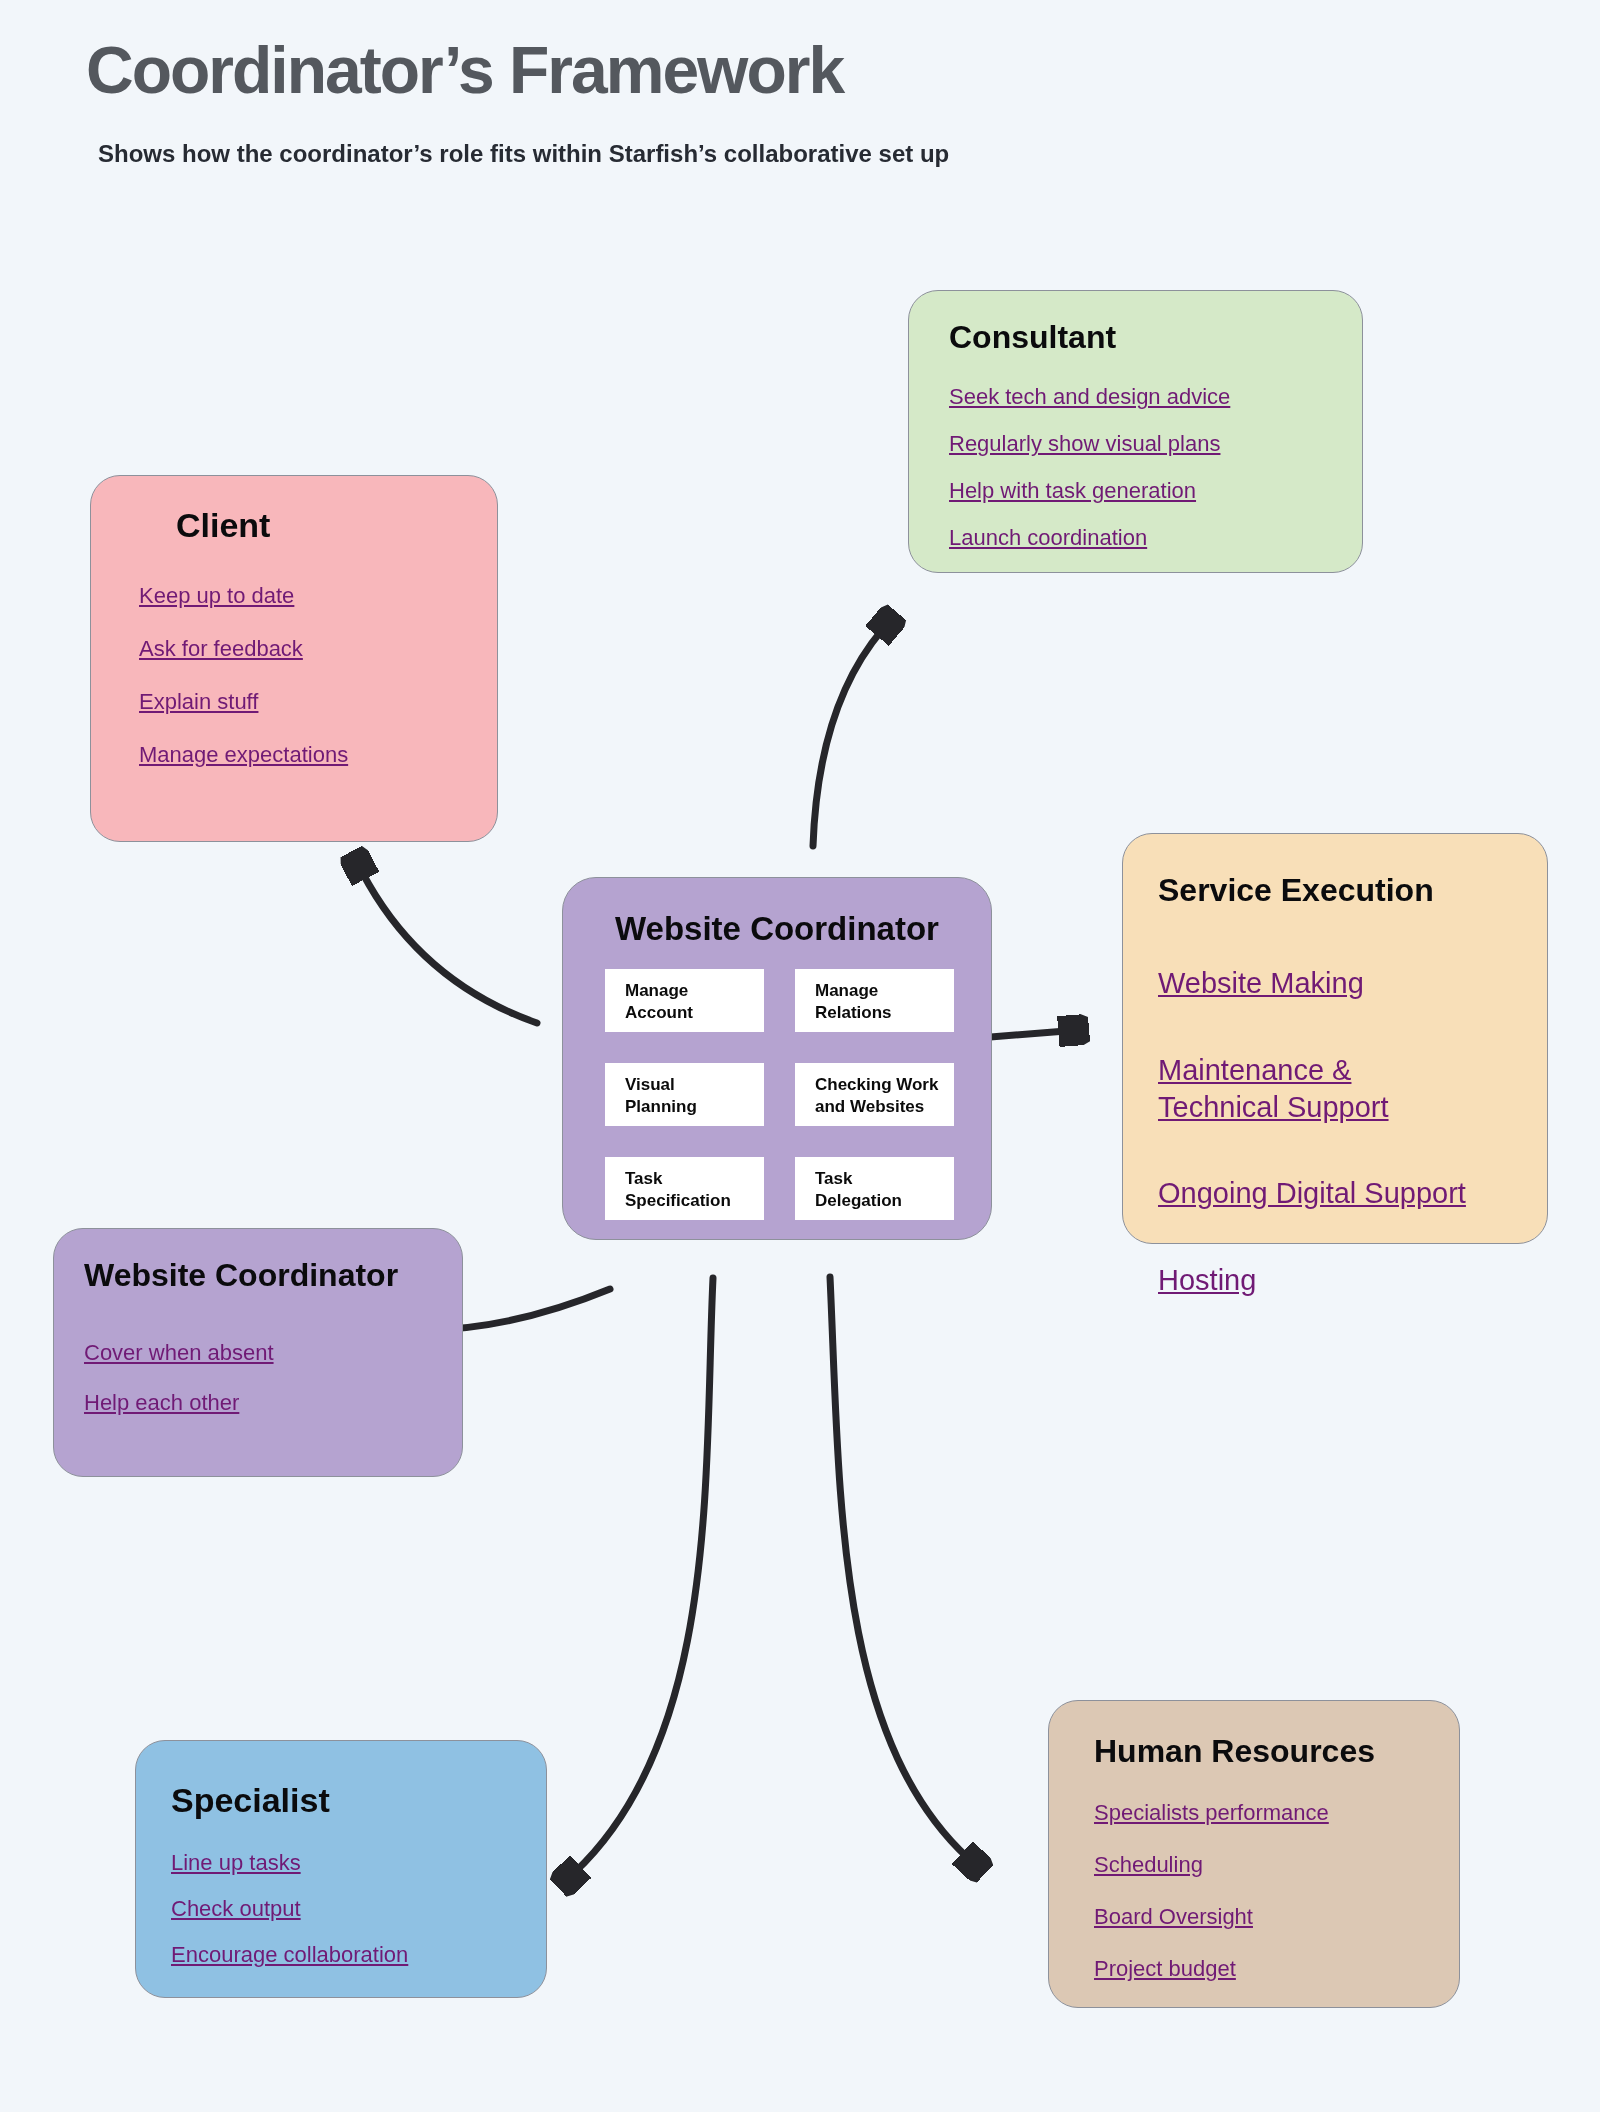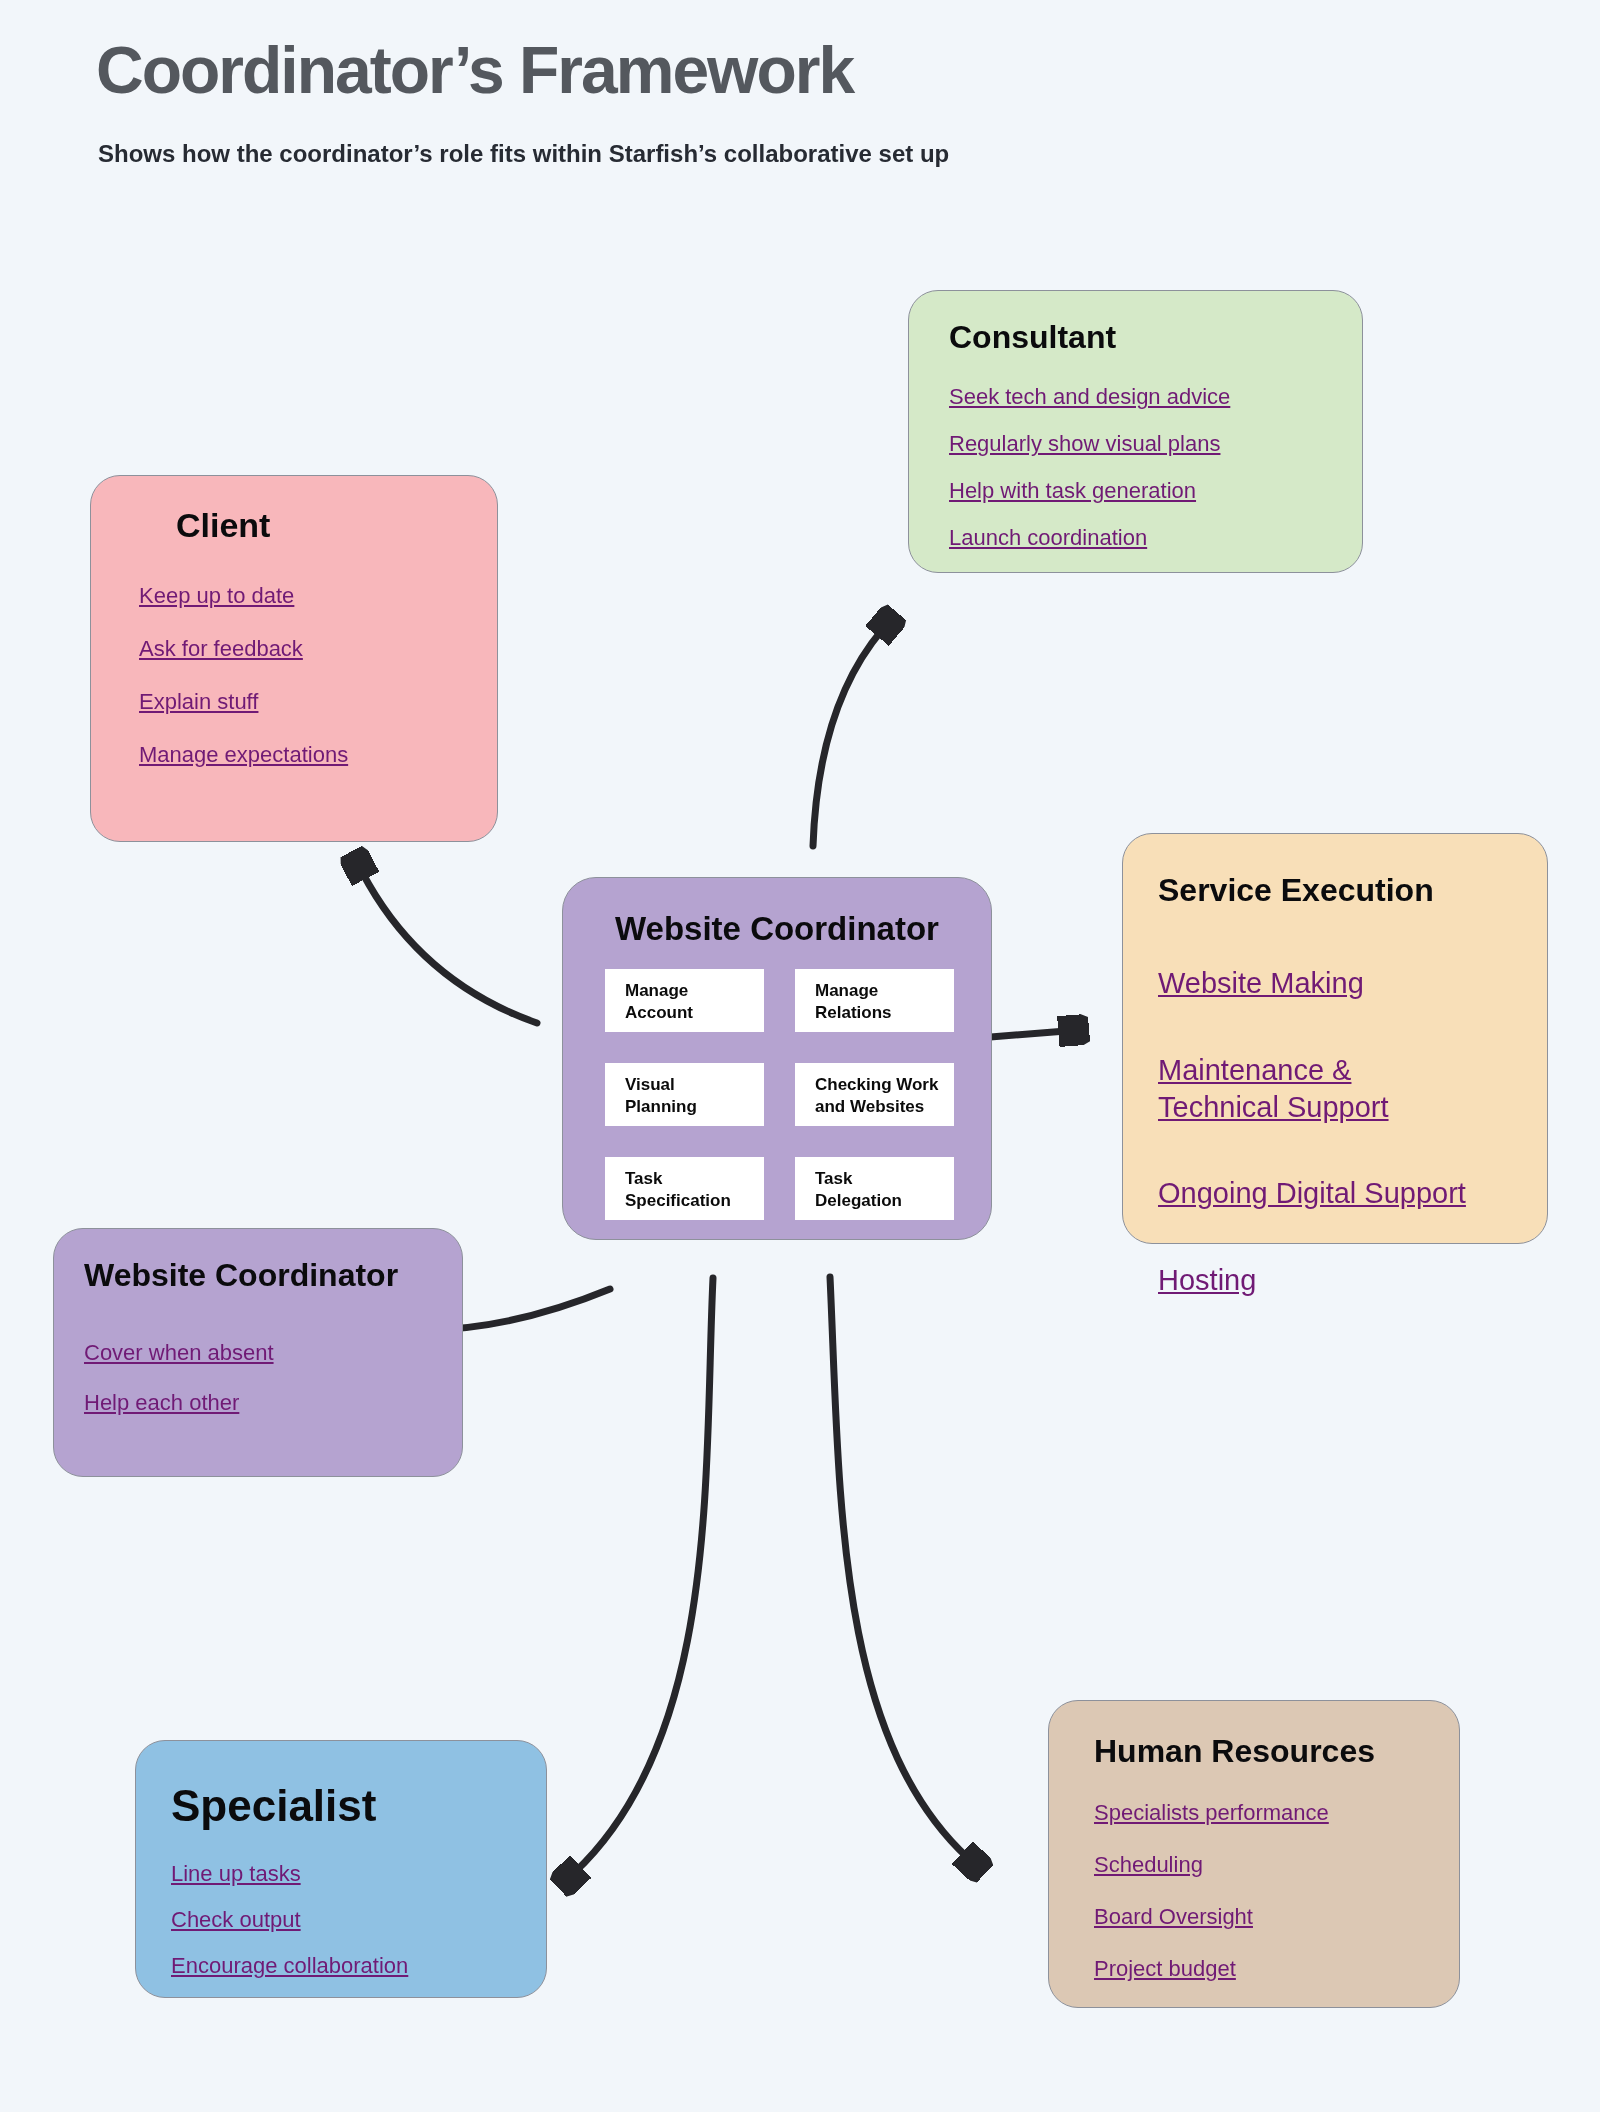--- a/index.html
+++ b/index.html
@@ -2,21 +2,21 @@
 <html><head>
 <meta charset="utf-8">
 <style>
   html,body { margin:0; padding:0; background:#f2f6fa; }
   .canvas {
     position:relative; width:1600px; height:2112px;
     background:#f2f6fa; overflow:hidden;
     font-family:"Liberation Sans", sans-serif;
   }
   .page-title {
-    position:absolute; left:96px; top:32px; margin:0;
+    position:absolute; left:86px; top:32px; margin:0;
     font-size:66px; font-weight:bold; letter-spacing:-2px; color:#54585e;
   }
   .page-subtitle {
     position:absolute; left:98px; top:140px; margin:0;
     font-size:24px; font-weight:bold; color:#272b33;
   }
   .card {
     position:absolute; box-sizing:border-box;
     border:1.5px solid #8d919b; border-radius:30px; color:#101014;
   }
@@ -46,21 +46,21 @@
 
   #service { left:1122px; top:833px; width:426px; height:411px; padding:38px 36px 0 35px; }
   #service h2 { margin-bottom:56px; }
   #service .item { font-size:29px; line-height:1.27; margin-bottom:50px; white-space:pre-line; }
 
   #leftwc { left:53px; top:1228px; width:410px; height:249px; padding:28px 30px; }
   #leftwc h2 { margin-bottom:46px; }
   #leftwc .item { margin-bottom:24px; }
 
   #specialist { left:135px; top:1740px; width:412px; height:258px; padding:40px 35px; }
-  #specialist h2 { font-size:44px; margin-bottom:30px; }
+  #specialist h2 { font-size:34px; margin-bottom:30px; }
   #specialist .item { margin-bottom:20px; }
 
   #hr { left:1048px; top:1700px; width:412px; height:308px; padding:32px 45px; }
   #hr h2 { margin-bottom:30px; }
   #hr .item { margin-bottom:26px; }
 
   svg.arrows { position:absolute; left:0; top:0; pointer-events:none; }
   svg.arrows path { fill:none; stroke:#26262a; stroke-width:7; stroke-linecap:round; }
 </style>
 </head>

